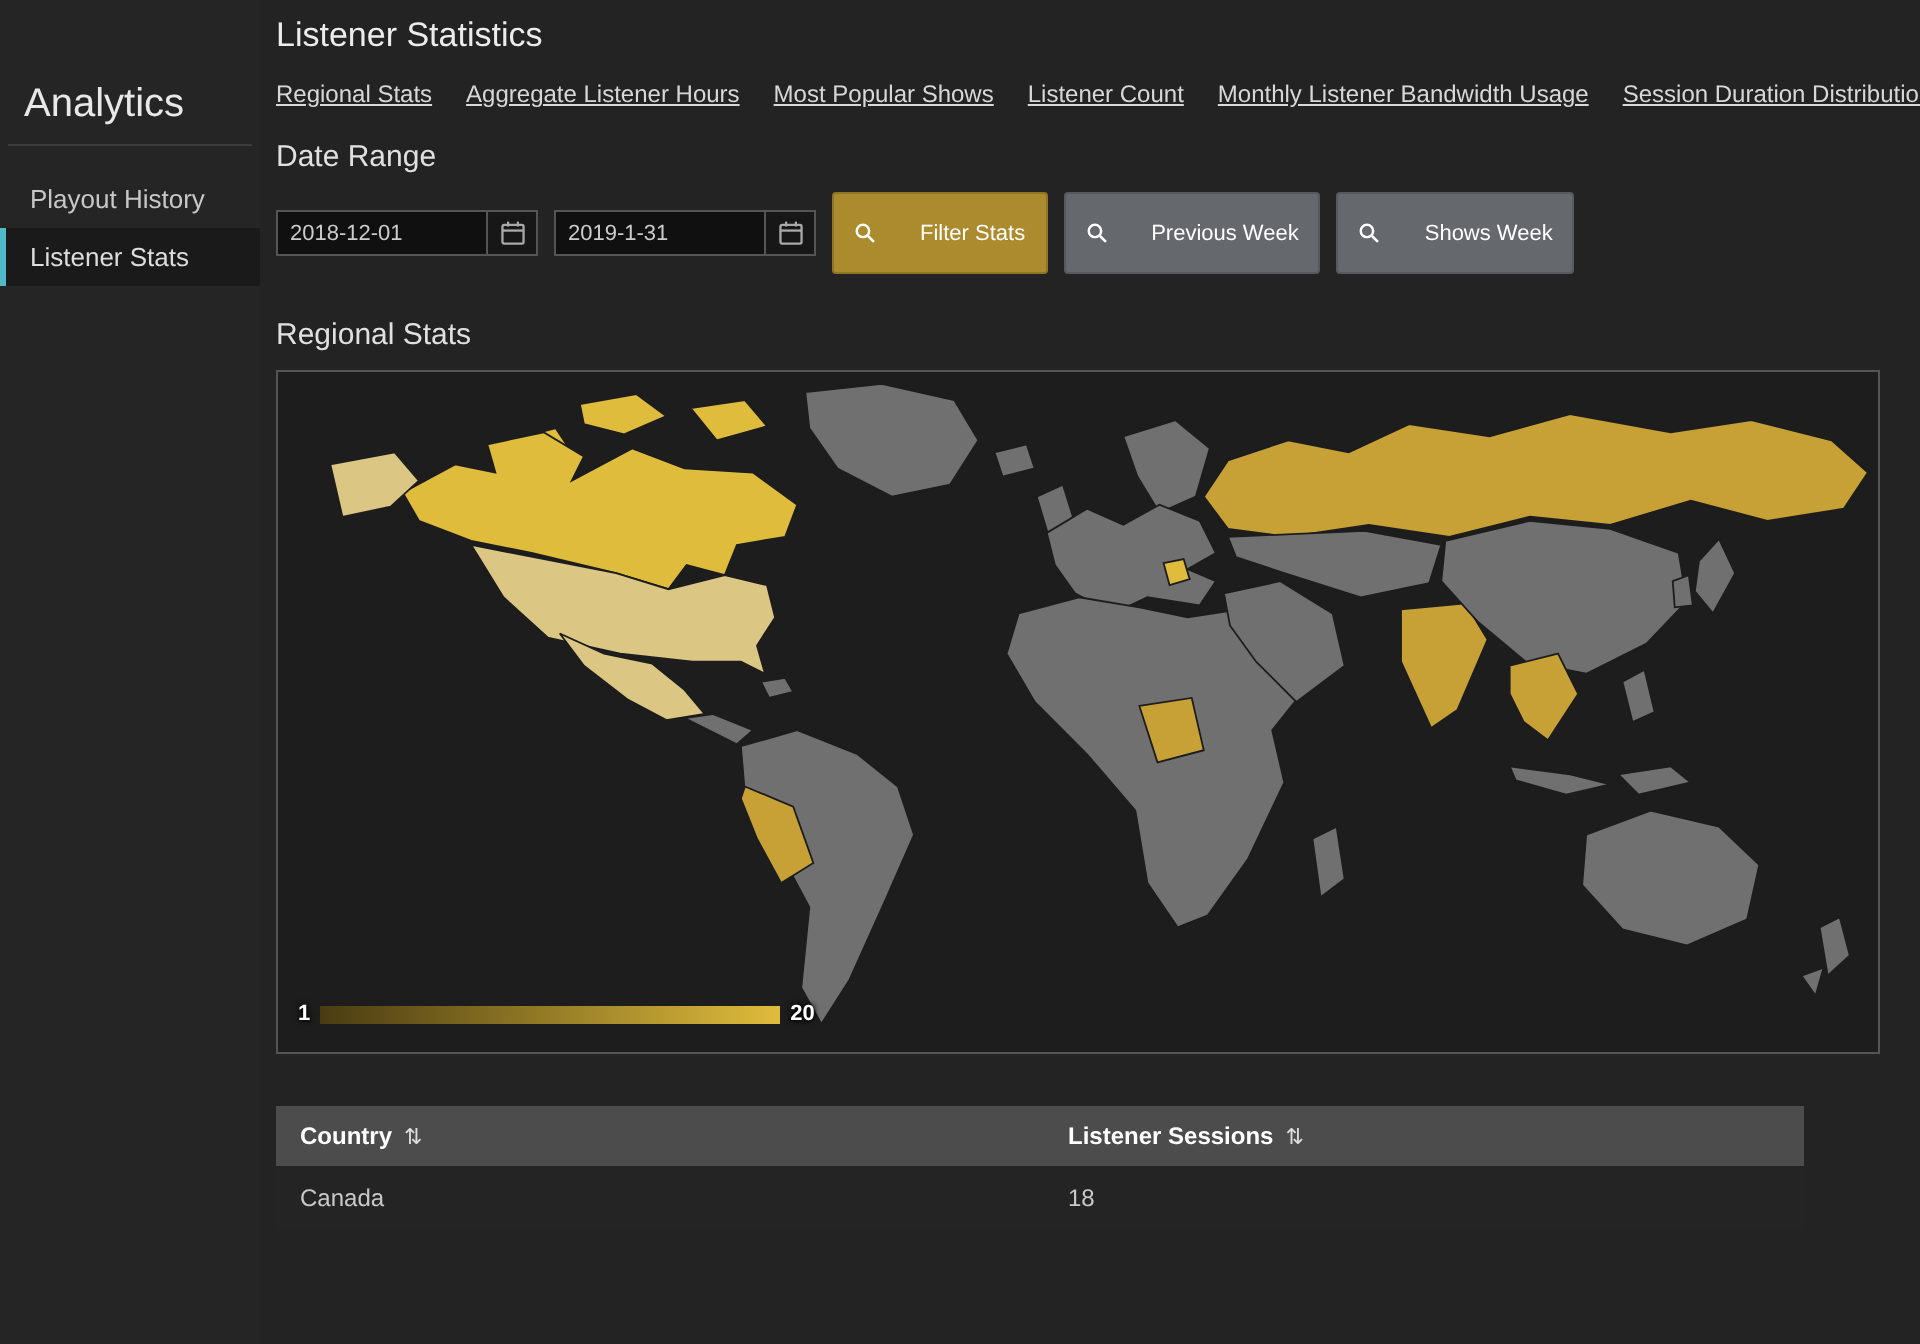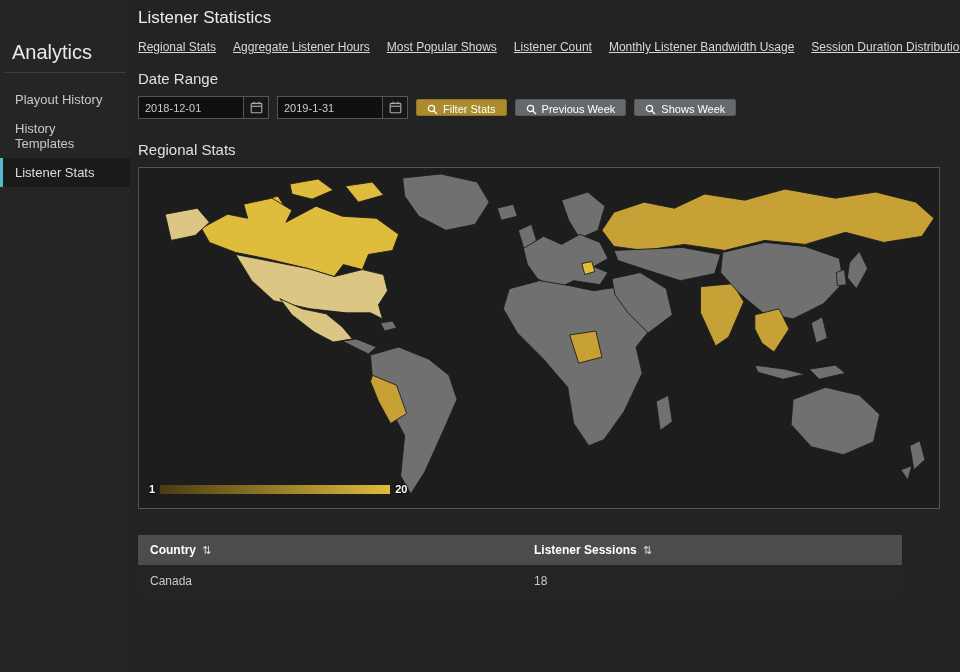--- a/index.html
+++ b/index.html
@@ -49,21 +49,21 @@
   .date-input {
     width: 104px; background: transparent; border: none; outline: none;
     color: #cccccc; font-size: 11px; padding: 0 6px;
     font-family: "Liberation Sans", sans-serif;
   }
   .calendar-btn {
     width: 25px; display: flex; align-items: center; justify-content: center;
     background: #171717; border: none; border-left: 1px solid #555; cursor: pointer;
   }
   .btn {
-    display: inline-flex; align-items: flex-end; gap: 5px; height: 17px;
+    display: inline-flex; align-items: center; gap: 22px; height: 41px;
     padding: 0 10px; font-size: 11px; color: #fff; border-radius: 2px;
     cursor: pointer; border: 1px solid transparent;
     font-family: "Liberation Sans", sans-serif;
   }
   .btn-gold { background: var(--accent-gold, #ab8b2d); border-color: #8f7524; }
   .btn-gray { background: #65696d; border-color: #57595c; }
   .btn svg { flex: 0 0 auto; }
 
   
   .map-box {
@@ -101,21 +101,20 @@
   .sort-icon { font-weight: normal; margin-left: 6px; font-size: 11px; color: #ddd; }
 </style>
 </head>
 <body>
 
 <div class="sidebar">
   <div class="sidebar-title">Analytics</div>
   <hr class="sidebar-divider">
   <div class="sidebar-nav">
     <div class="sidebar-item">Playout History</div>
-    <div class="sidebar-item">History Templates</div>
     <div class="sidebar-item active">Listener Stats</div>
   </div>
 </div>
 
 <div class="main">
 
   <h2 class="page-title">Listener Statistics</h2>
 
   <nav class="stat-links">
     <a>Regional Stats</a>

